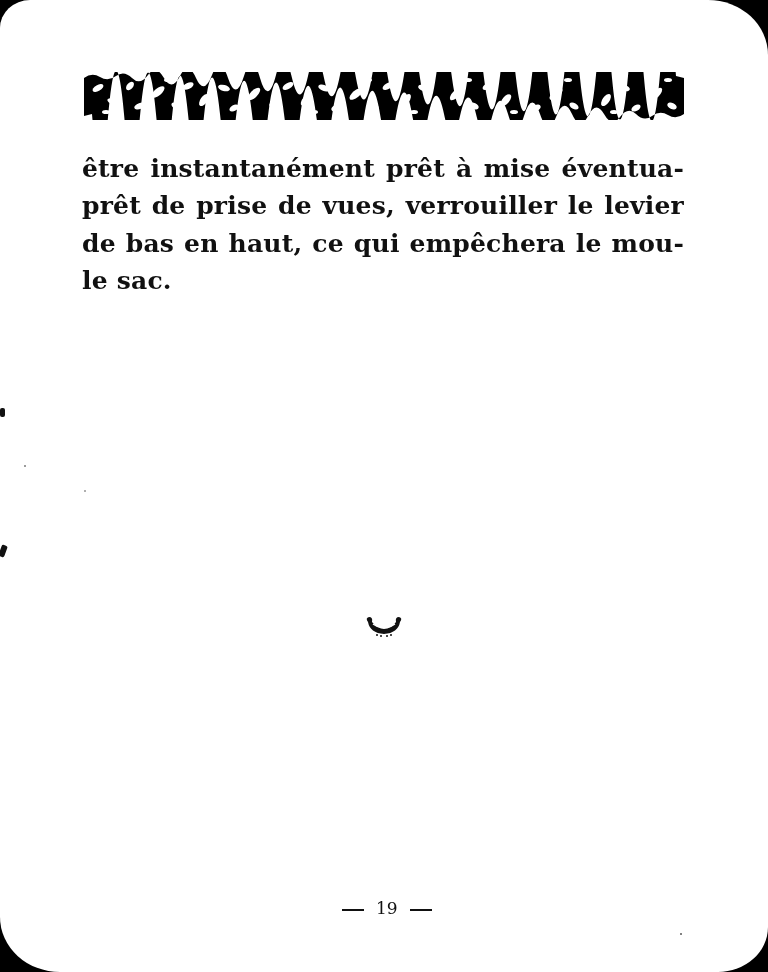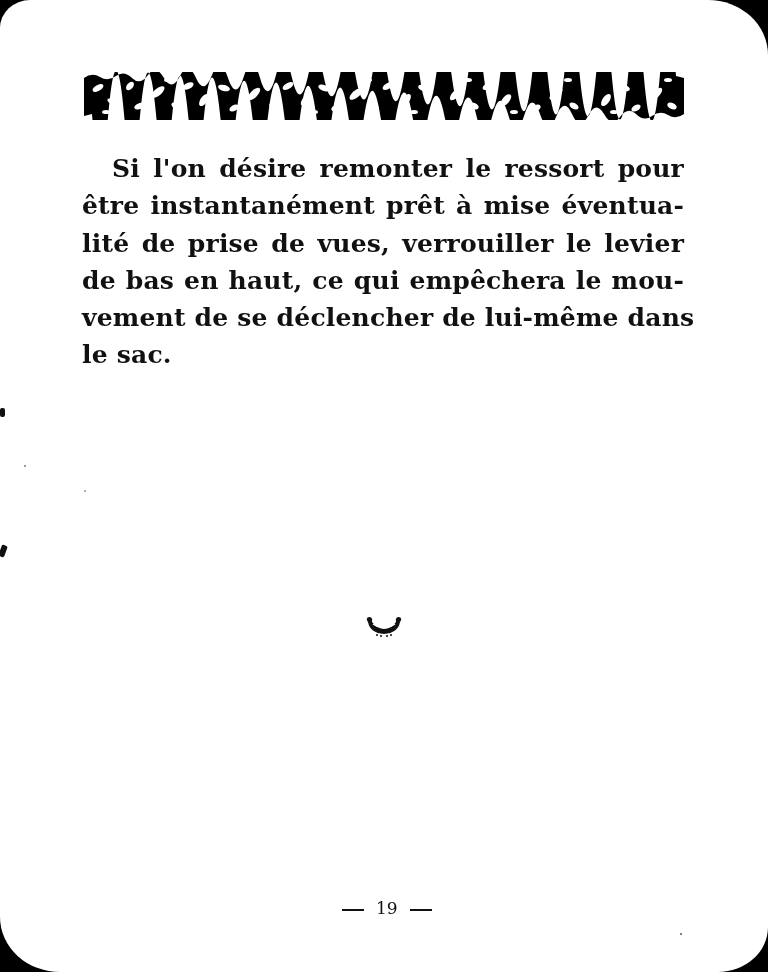--- a/index.html
+++ b/index.html
@@ -138,25 +138,23 @@
         <ellipse cx="384" cy="8" rx="4" ry="2"></ellipse>
         <ellipse cx="430" cy="40" rx="4" ry="2"></ellipse>
         <ellipse cx="484" cy="8" rx="4" ry="2"></ellipse>
         <ellipse cx="530" cy="40" rx="4" ry="2"></ellipse>
         <ellipse cx="584" cy="8" rx="4" ry="2"></ellipse>
       </g>
     </svg>
   </div>
 
   <div class="body-text">
-    <span class="line indent">Si l'on désire remonter le ressort pour</span>
     <span class="line">être instantanément prêt à mise éventua-</span>
-    <span class="line">lité de prise de vues, verrouiller le levier</span>
+    <span class="line">prêt de prise de vues, verrouiller le levier</span>
     <span class="line">de bas en haut, ce qui empêchera le mou-</span>
-    <span class="line">vement de se déclencher de lui-même dans</span>
     <span class="line last">le sac.</span>
   </div>
 
   <div class="flourish">
     <svg viewBox="0 0 40 26" xmlns="http://www.w3.org/2000/svg">
       <path d="M4 8 Q1 4 5 3 Q9 3 8 8 Q14 15 20 15 Q27 15 32 8 Q31 3 35 3 Q39 4 36 8 Q34 19 20 20 Q6 19 4 8 Z" fill="#111"></path>
       <path d="M9 10 Q14 14 20 13 Q26 14 31 10" stroke="#fff" stroke-width="1.4" fill="none"></path>
       <circle cx="13" cy="21" r="1" fill="#111"></circle>
       <circle cx="17" cy="22" r="1" fill="#111"></circle>
       <circle cx="23" cy="22" r="1" fill="#111"></circle>

